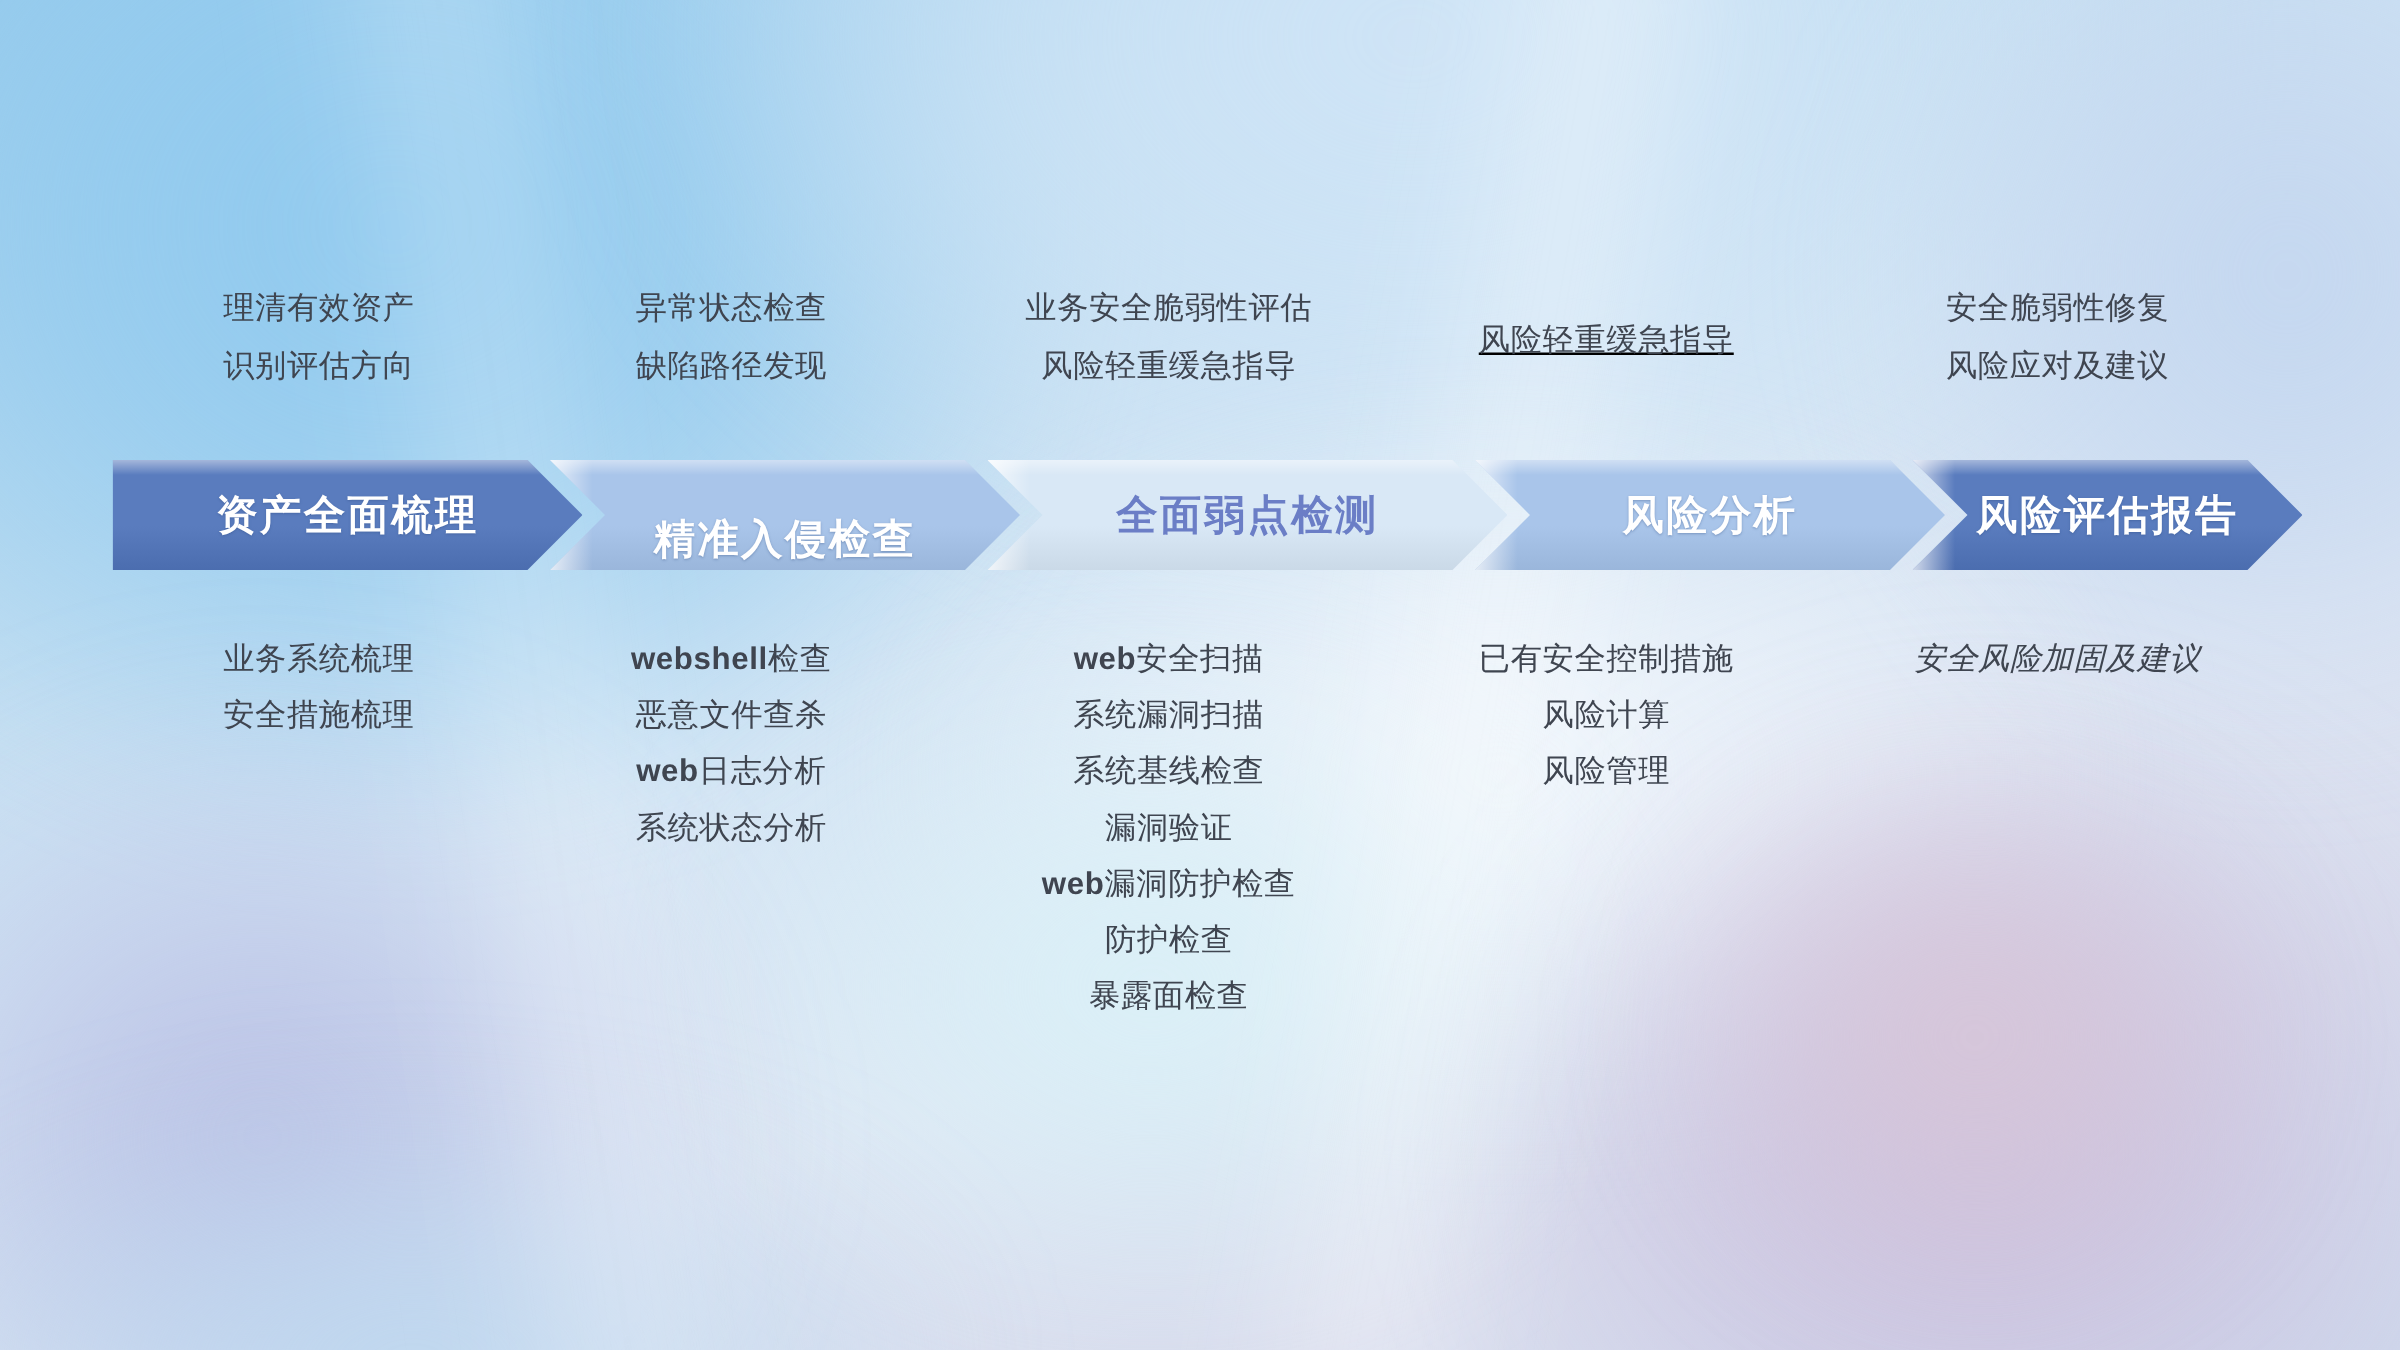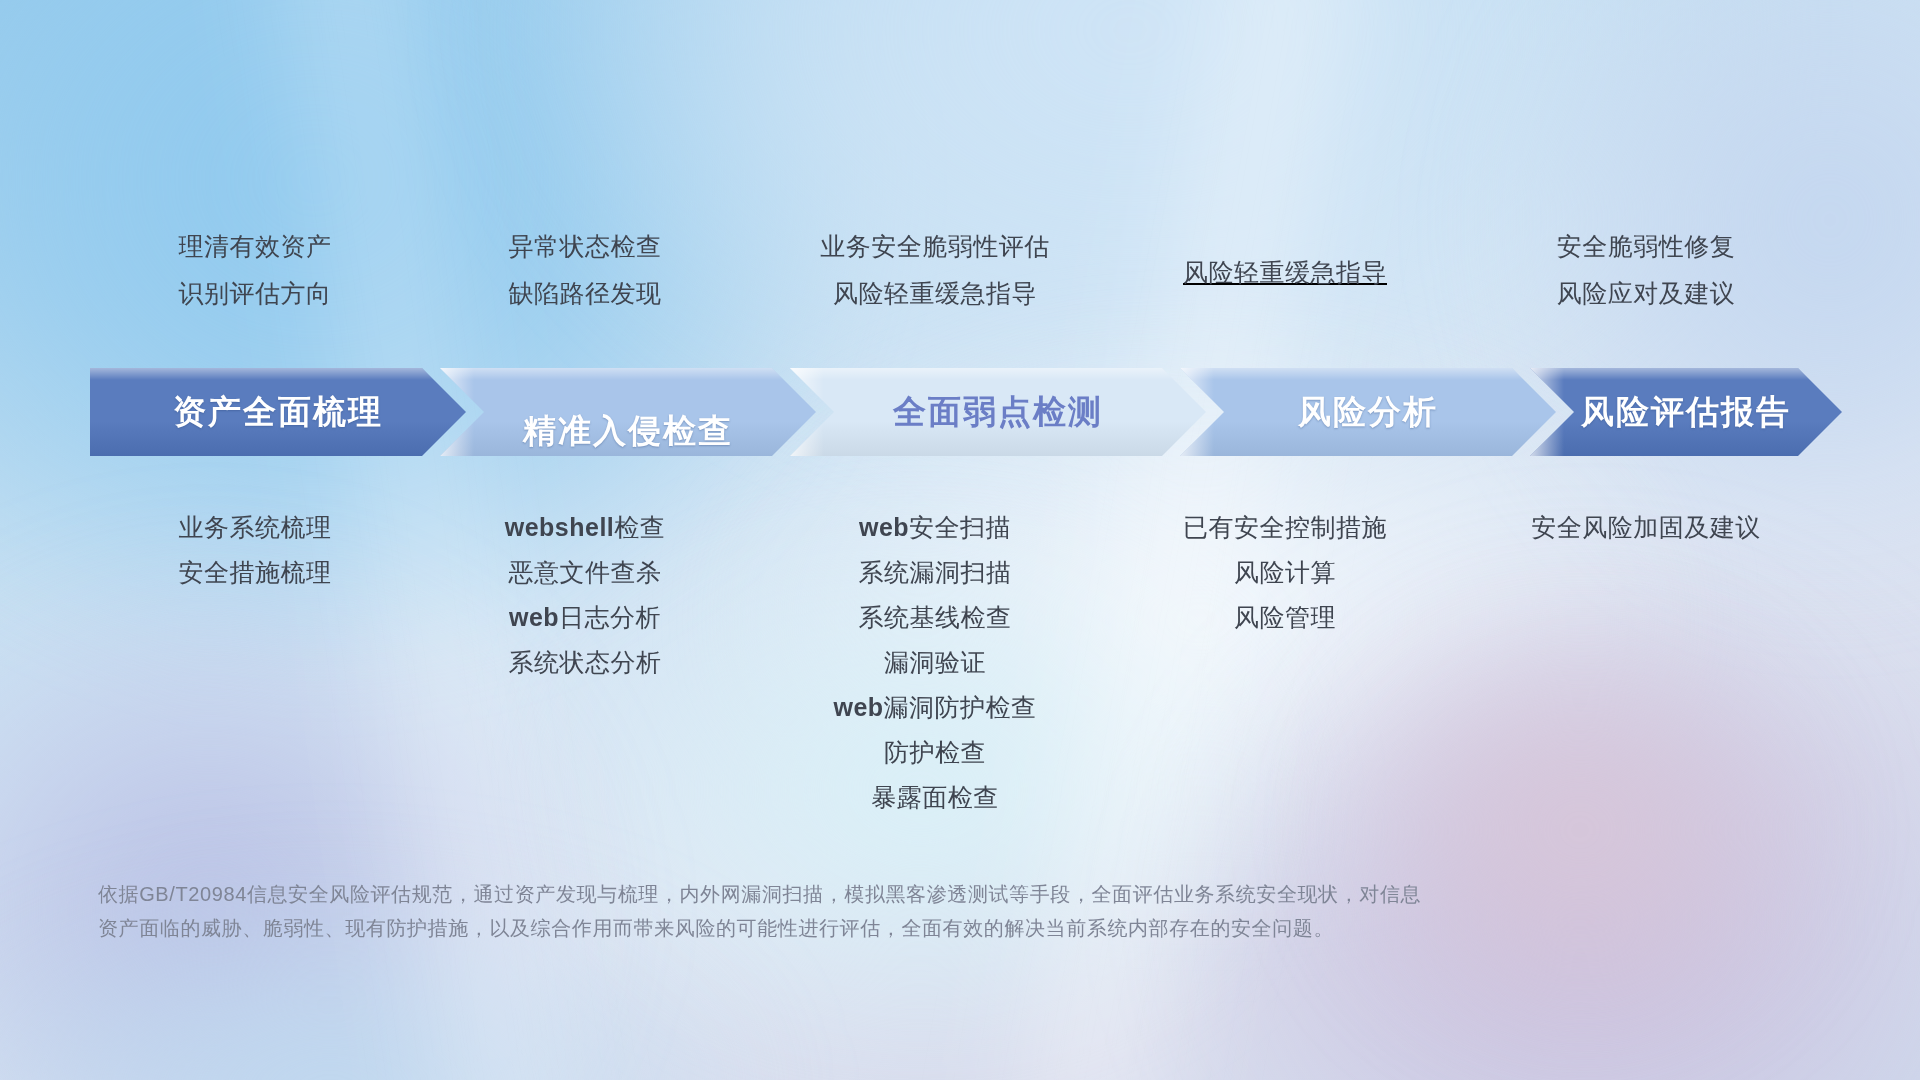--- a/index.html
+++ b/index.html
@@ -228,23 +228,19 @@
         <div class="botline">漏洞验证</div>
         <div class="botline"><b>web</b><span>漏洞防护检查</span></div>
         <div class="botline">防护检查</div>
         <div class="botline">暴露面检查</div>
       </div>
       <div class="col" style="position: absolute; left: 1120px; width: 330px;">
         <div class="botline">已有安全控制措施</div>
         <div class="botline">风险计算</div>
         <div class="botline">风险管理</div>
       </div>
-      <div class="col" style="position: absolute; left: 1450px; width: 392px;">
+      <div class="col" style="position: absolute; left: 1450px; width: 392px; font-style: italic;">
         <div class="botline">安全风险加固及建议</div>
       </div>
     </div>
 
-  <div id="footer">
-    <p>依据GB/T20984信息安全风险评估规范，通过资产发现与梳理，内外网漏洞扫描，模拟黑客渗透测试等手段，全面评估业务系统安全现状，对信息</p>
-    <p>资产面临的威胁、脆弱性、现有防护措施，以及综合作用而带来风险的可能性进行评估，全面有效的解决当前系统内部存在的安全问题。</p>
-  </div>
 
 </div>
 
 </body></html>

